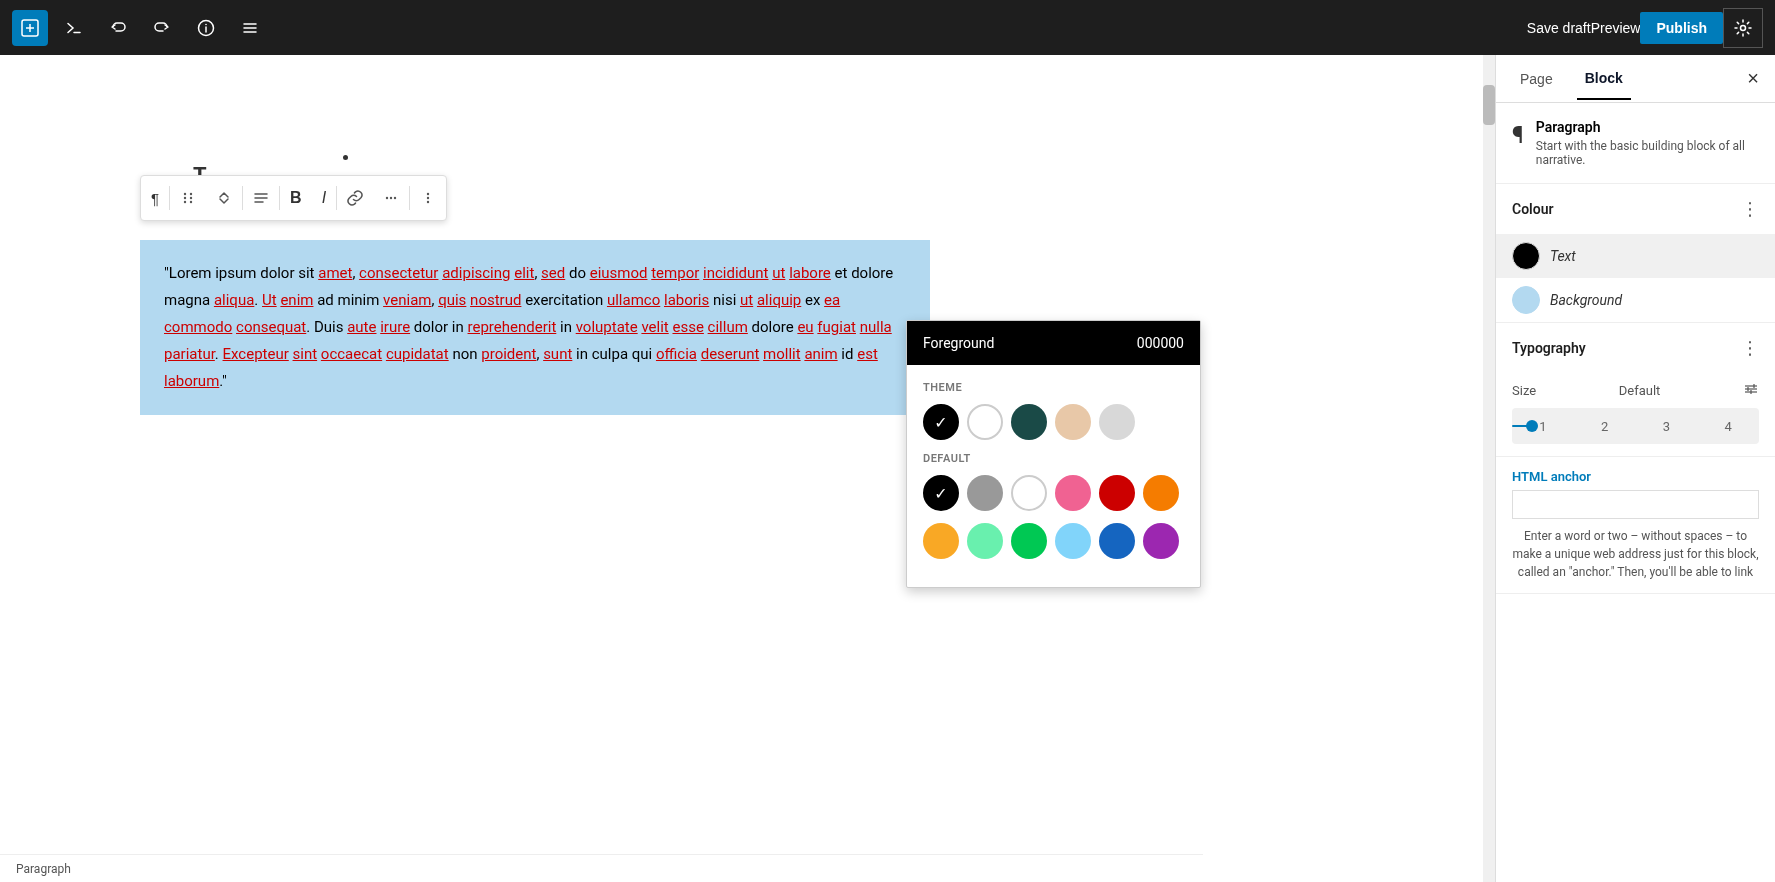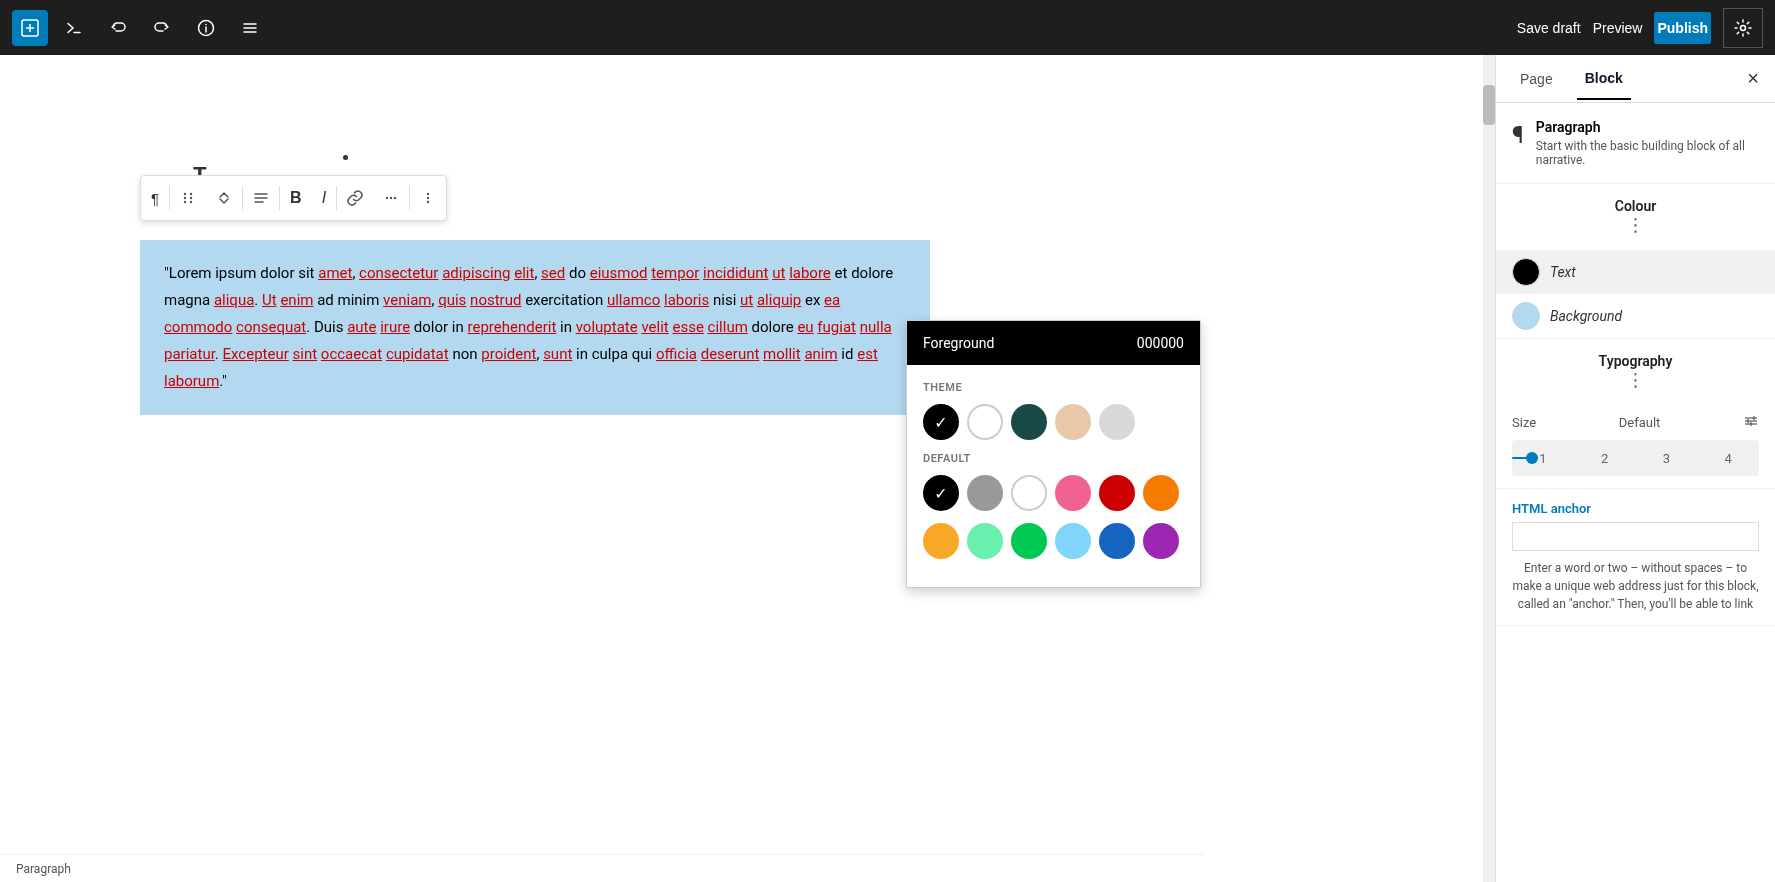--- a/index.html
+++ b/index.html
@@ -27,21 +27,20 @@
       justify-content: center;
       border-radius: 4px;
       font-size: 18px;
     }
     .toolbar-icon-btn.active { background: #007cba; }
 
     .toolbar-right {
       margin-left: auto;
       display: flex;
       align-items: center;
-      gap: 12px;
     }
     .save-draft-btn {
       background: none;
       border: none;
       color: #fff;
       cursor: pointer;
       font-size: 14px;
     }
     .preview-btn {
       background: none;
@@ -50,21 +49,21 @@
       cursor: pointer;
       font-size: 14px;
     }
     .publish-btn {
       background: #007cba;
       border: none;
       color: #fff;
       cursor: pointer;
       font-size: 14px;
       font-weight: 600;
-      padding: 8px 3px;
+      padding: 8px 16px;
       border-radius: 2px;
     }
     .settings-btn {
       background: #1e1e1e;
       border: 1px solid #555;
       color: #fff;
       cursor: pointer;
       width: 40px;
       height: 40px;
       display: flex;
@@ -214,21 +213,20 @@
     
     .panel-section {
       border-bottom: 1px solid #eee;
     }
     .panel-section-header {
       display: flex;
       align-items: center;
       justify-content: space-between;
       padding: 14px 16px;
       cursor: pointer;
-      flex-direction: column;
     }
     .panel-section-title {
       font-size: 14px;
       font-weight: 600;
       color: #1e1e1e;
     }
     .panel-section-menu {
       background: none;
       border: none;
       cursor: pointer;

